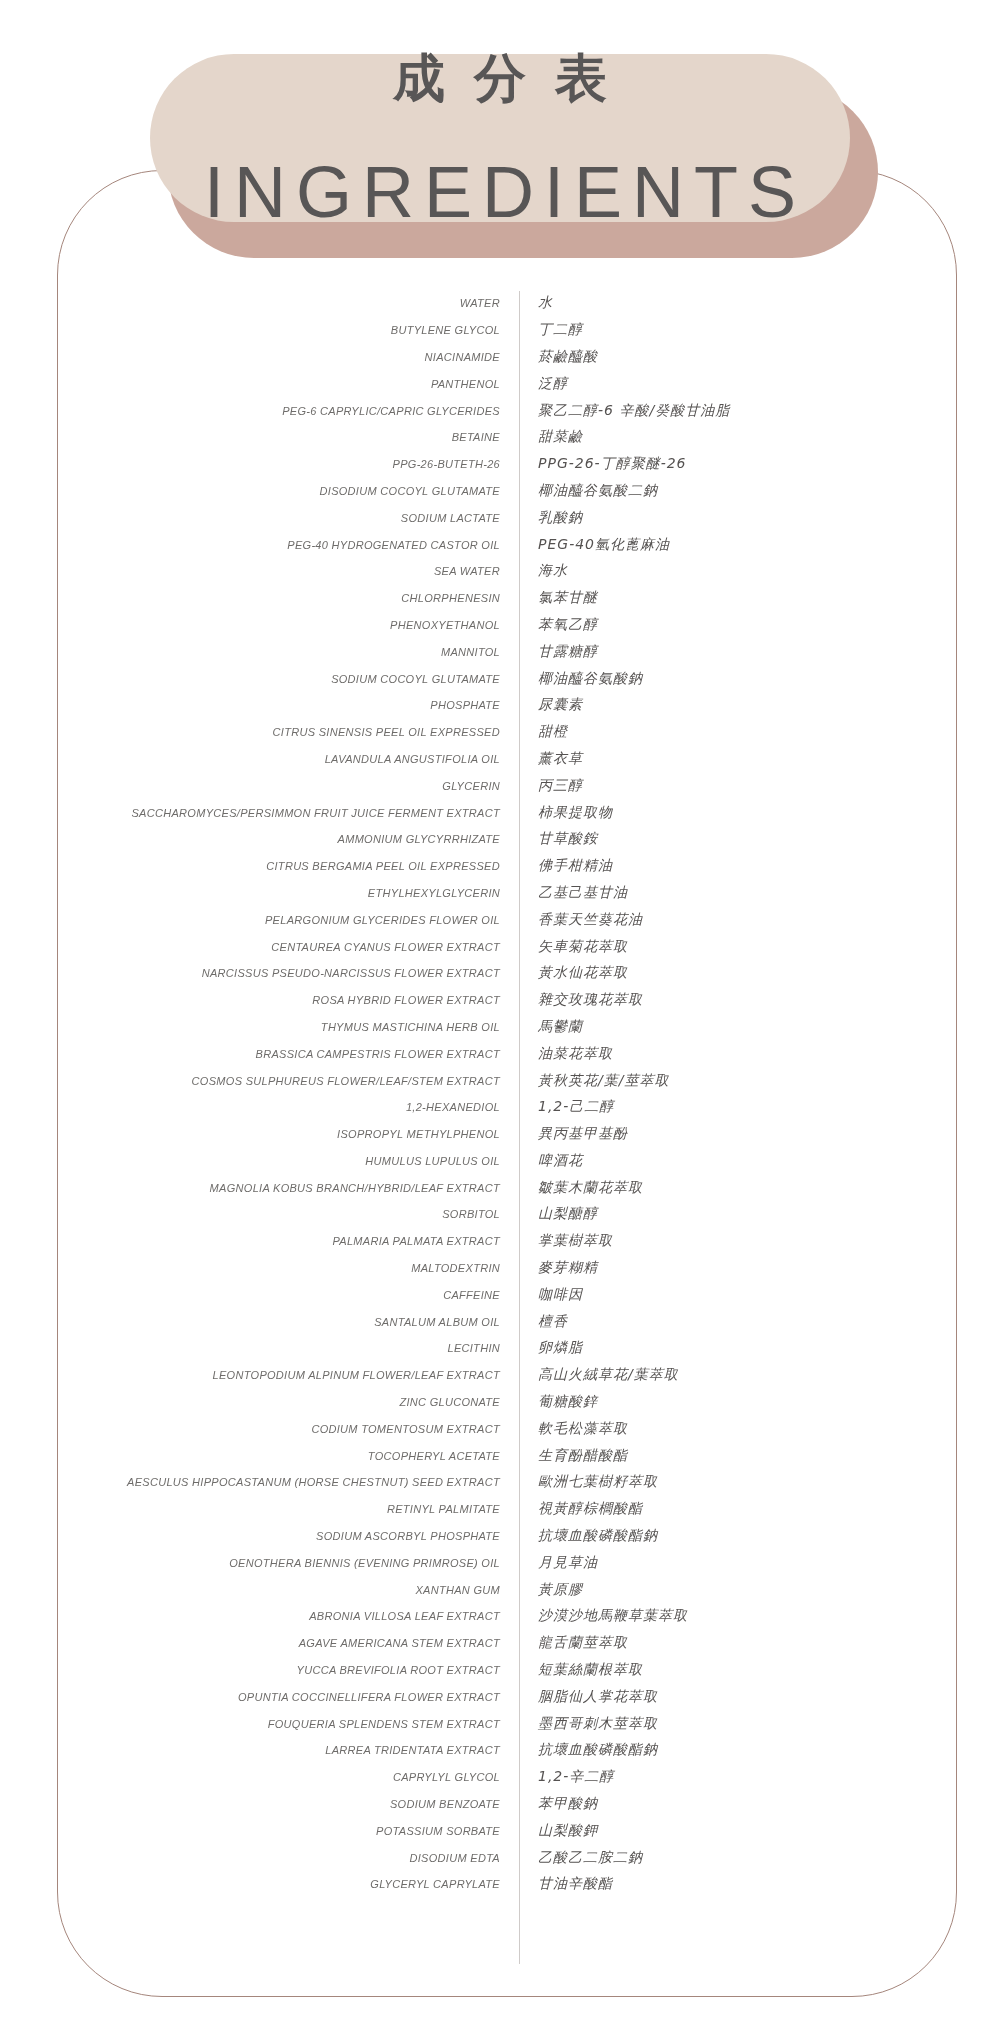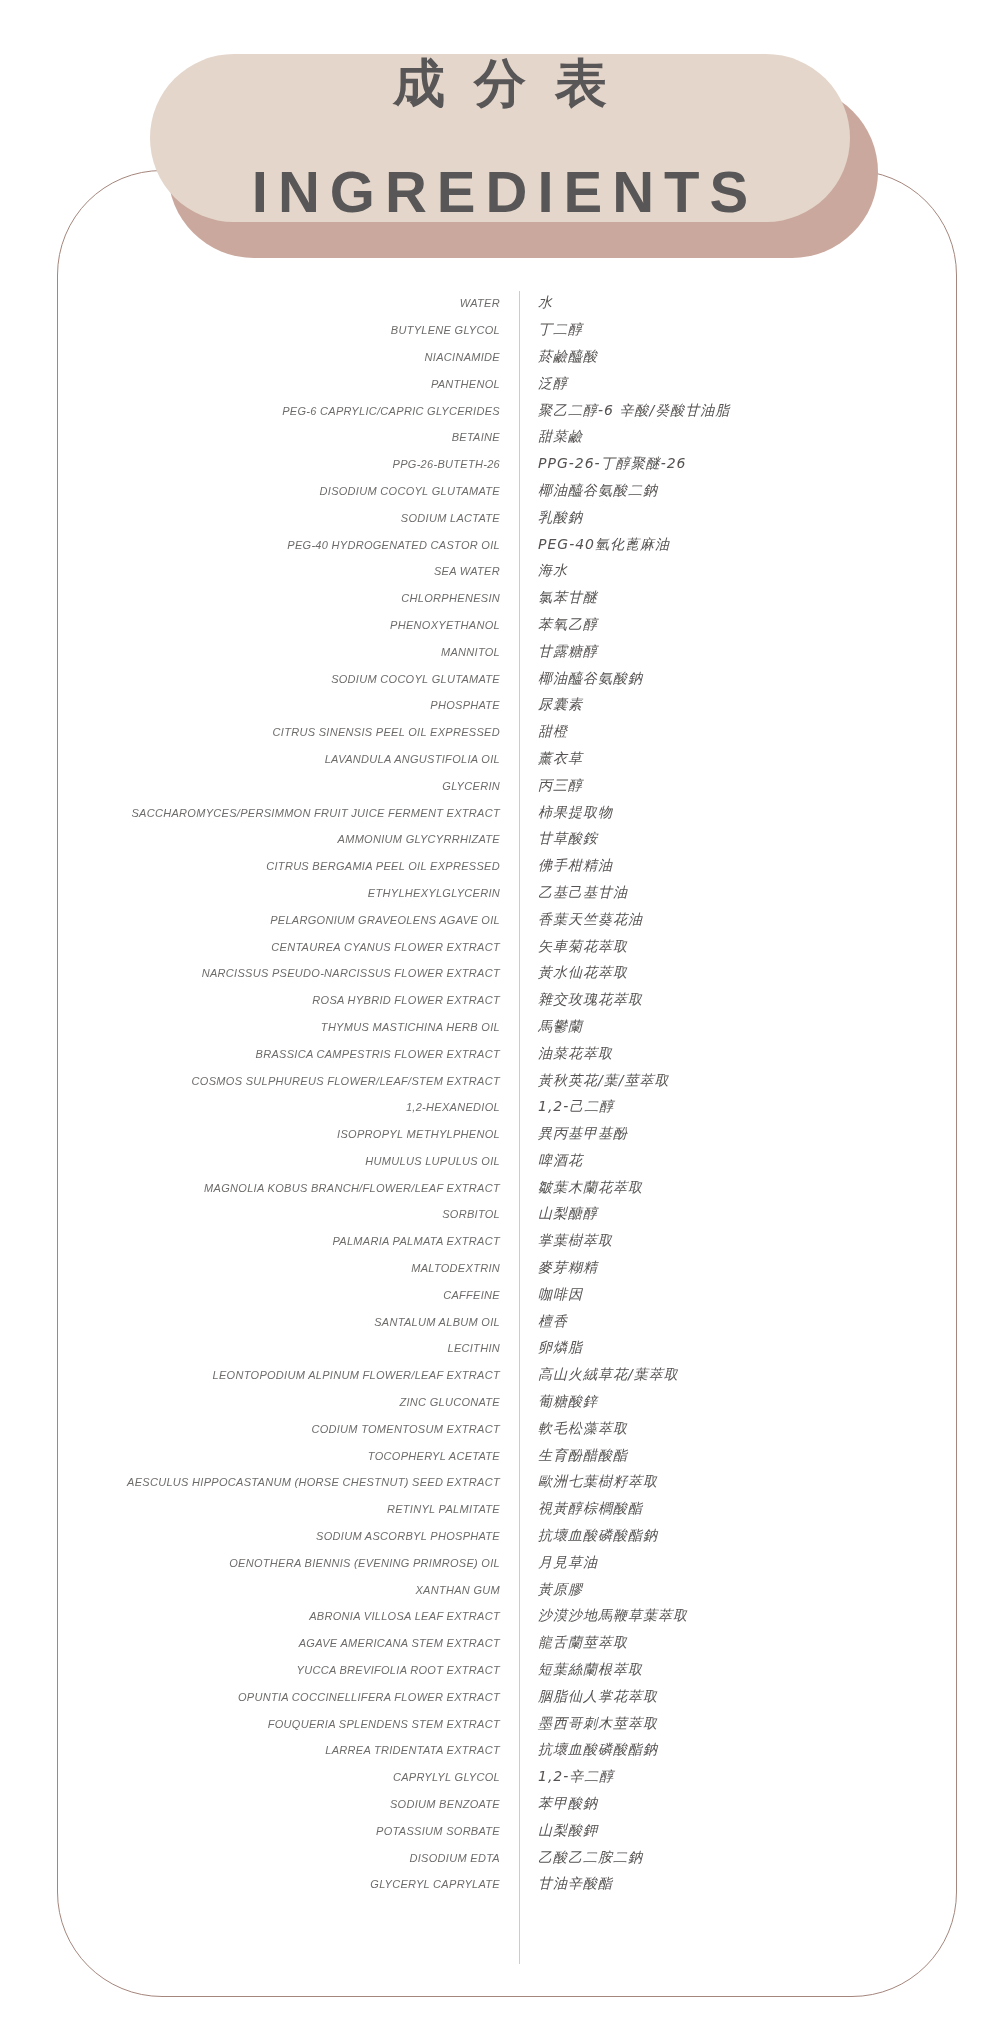--- a/index.html
+++ b/index.html
@@ -17,27 +17,27 @@
   .pill-shadow{
     position:absolute;left:168px;top:86px;width:710px;height:172px;
     border-radius:88px;background:var(--pill-shadow,#cba89d);
   }
   .pill{
     position:absolute;left:150px;top:54px;width:700px;height:168px;
     border-radius:85px;background:var(--pill-bg,#e4d6cb);
     display:flex;flex-direction:column;align-items:center;justify-content:center;
   }
   .title-zh{
-    font-family:Liberation Sans, sans-serif;
+    font-family:Liberation Mono, monospace;
     font-size:52px;line-height:60px;font-weight:700;
     color:var(--title,#585656);
     letter-spacing:29px;text-indent:29px;white-space:nowrap;
   }
   .title-en{
-    font-size:58px;line-height:62px;font-weight:700;
+    font-size:72px;line-height:62px;font-weight:400;
     color:var(--title,#585656);
     letter-spacing:10px;text-indent:10px;white-space:nowrap;margin-top:48px;
   }
   .divider{
     position:absolute;left:519px;top:291px;width:1px;height:1673px;
     background:var(--divider,#cfcbc9);
   }
   .list{position:absolute;left:100px;top:290px;width:800px;font-style:italic;}
   .row{display:flex;align-items:center;height:26.8px;}
   .en{
@@ -152,21 +152,21 @@
     </div>
     <div class="row">
       <div class="en">CITRUS BERGAMIA PEEL OIL EXPRESSED</div>
       <div class="zh">佛手柑精油</div>
     </div>
     <div class="row">
       <div class="en">ETHYLHEXYLGLYCERIN</div>
       <div class="zh">乙基己基甘油</div>
     </div>
     <div class="row">
-      <div class="en">PELARGONIUM GRAVEOLENS AGAVE OIL</div>
+      <div class="en">PELARGONIUM GLYCERIDES FLOWER OIL</div>
       <div class="zh">香葉天竺葵花油</div>
     </div>
     <div class="row">
       <div class="en">CENTAUREA CYANUS FLOWER EXTRACT</div>
       <div class="zh">矢車菊花萃取</div>
     </div>
     <div class="row">
       <div class="en">NARCISSUS PSEUDO-NARCISSUS FLOWER EXTRACT</div>
       <div class="zh">黃水仙花萃取</div>
     </div>
@@ -192,21 +192,21 @@
     </div>
     <div class="row">
       <div class="en">ISOPROPYL METHYLPHENOL</div>
       <div class="zh">異丙基甲基酚</div>
     </div>
     <div class="row">
       <div class="en">HUMULUS LUPULUS OIL</div>
       <div class="zh">啤酒花</div>
     </div>
     <div class="row">
-      <div class="en">MAGNOLIA KOBUS BRANCH/FLOWER/LEAF EXTRACT</div>
+      <div class="en">MAGNOLIA KOBUS BRANCH/HYBRID/LEAF EXTRACT</div>
       <div class="zh">皺葉木蘭花萃取</div>
     </div>
     <div class="row">
       <div class="en">SORBITOL</div>
       <div class="zh">山梨醣醇</div>
     </div>
     <div class="row">
       <div class="en">PALMARIA PALMATA EXTRACT</div>
       <div class="zh">掌葉樹萃取</div>
     </div>

